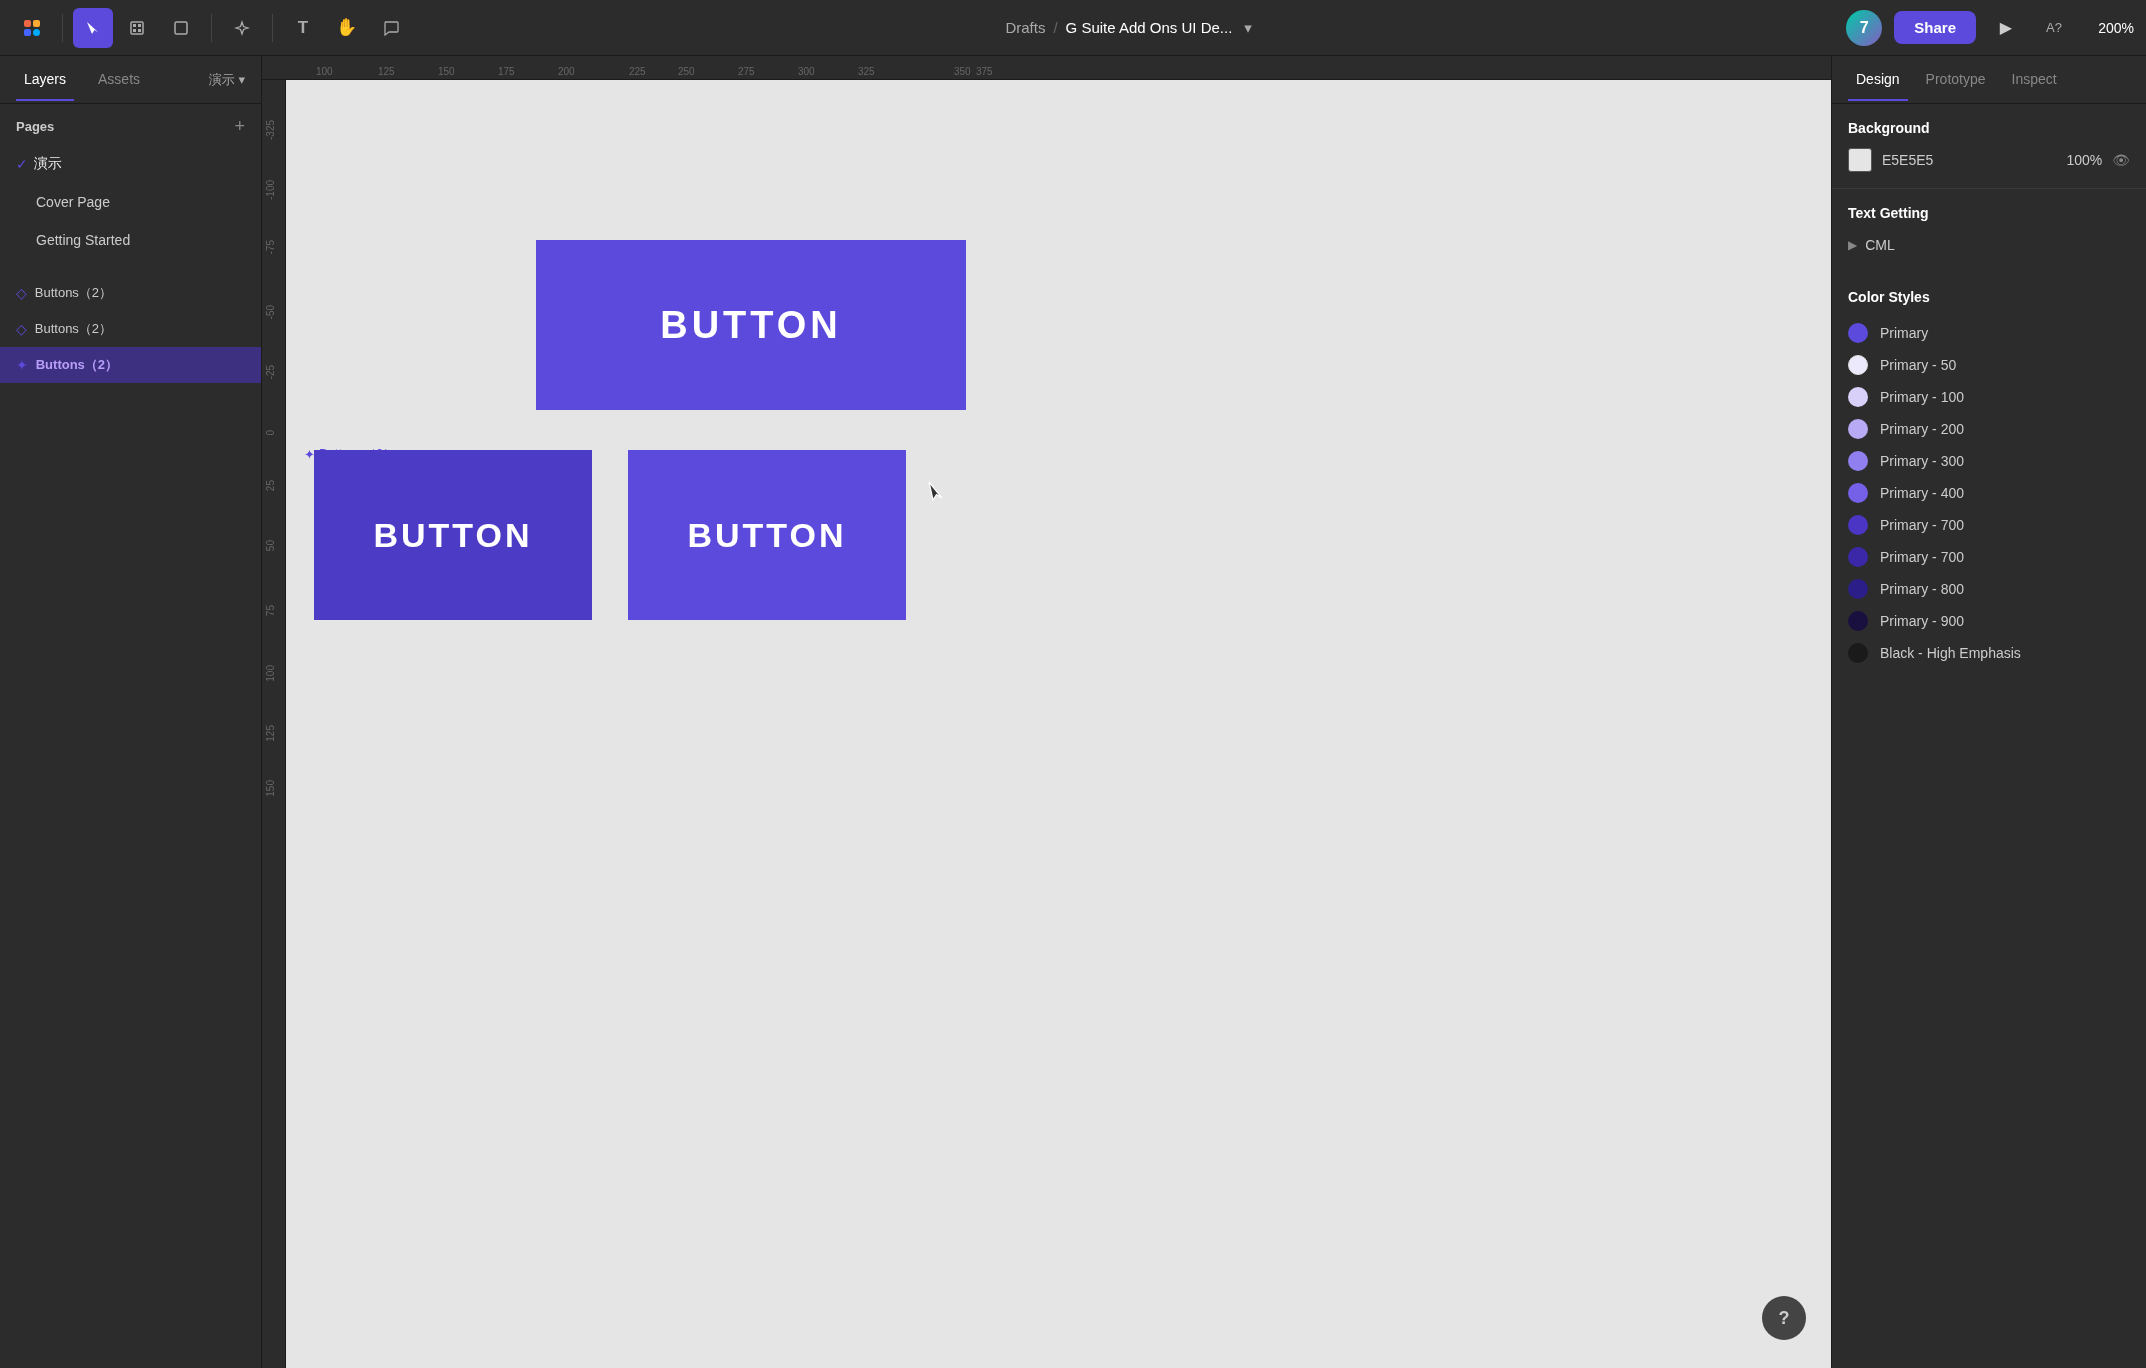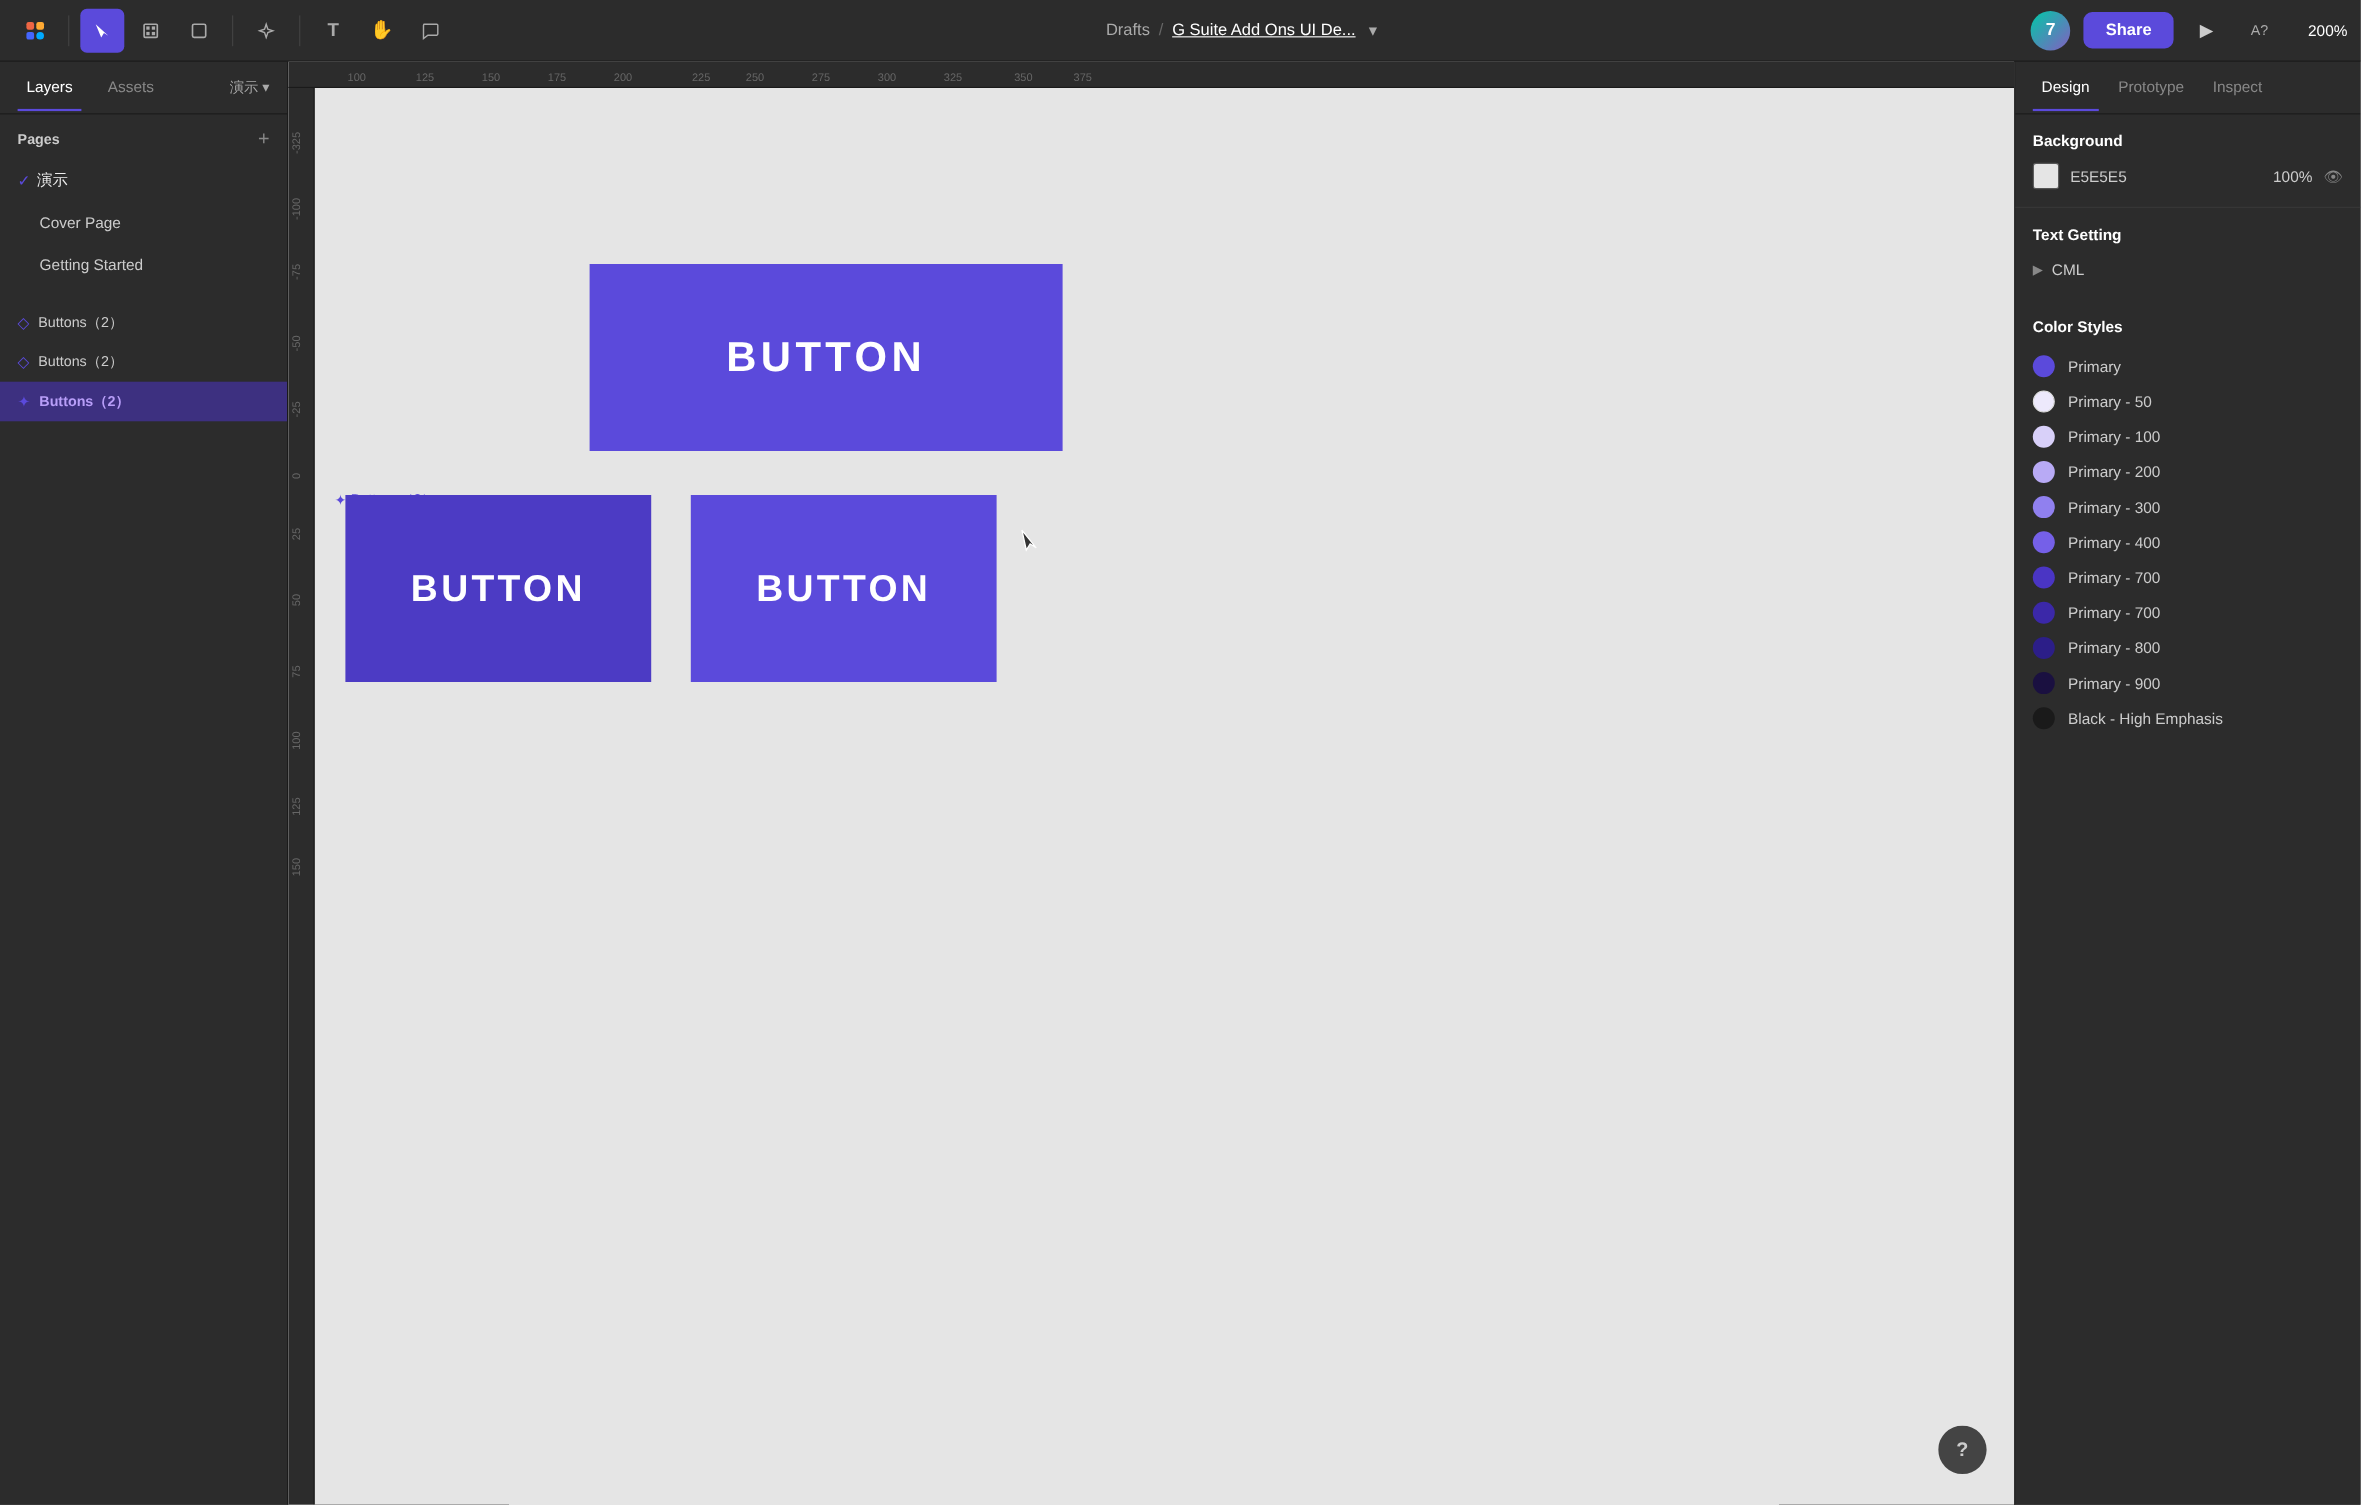--- a/index.html
+++ b/index.html
@@ -195,21 +195,21 @@
     <button class="toolbar-btn">
       <svg width="18" height="18" viewBox="0 0 18 18" fill="none">
         <path d="M3 3h12a1 1 0 011 1v8a1 1 0 01-1 1H7l-4 3V4a1 1 0 011-1z" stroke="#aaa" stroke-width="1.3" fill="none"></path>
       </svg>
     </button>
   </div>
 
   <div class="toolbar-center">
     <span style="color:#aaa; cursor:pointer;">Drafts</span>
     <span class="breadcrumb-sep">/</span>
-    <span class="page-title" style="cursor:pointer;text-decoration:underline;">G Suite Add Ons UI De...</span>
+    <span class="page-title" style="cursor:pointer;">G Suite Add Ons UI De...</span>
     <span class="dropdown-arrow" style="cursor:pointer;">▾</span>
   </div>
 
   <div class="toolbar-right">
     <div class="avatar-circle">
       <span>7</span>
     </div>
     <button class="share-btn">Share</button>
     <div class="toolbar-icon-btn">▶</div>
     <div class="toolbar-icon-btn" style="font-size:13px; color:#aaa;">A?</div>
@@ -266,21 +266,21 @@
         <span class="r-num" style="left:30px;">100</span>
         <span class="r-num" style="left:92px;">125</span>
         <span class="r-num" style="left:152px;">150</span>
         <span class="r-num" style="left:212px;">175</span>
         <span class="r-num" style="left:272px;">200</span>
         <span class="r-num" style="left:343px;">225</span>
         <span class="r-num" style="left:392px;">250</span>
         <span class="r-num" style="left:452px;">275</span>
         <span class="r-num" style="left:512px;">300</span>
         <span class="r-num" style="left:572px;">325</span>
-        <span class="r-num" style="left:636px;margin-top:20px;">350</span>
+        <span class="r-num" style="left:668px;margin-top:20px;">350</span>
         <span class="r-num" style="left:690px;">375</span>
       </div>
     </div>
 
     <div class="ruler-left">
       <div style="position:absolute; top:30px; display:flex; flex-direction:column; gap:0; width:24px; left:0;">
         <span style="position:absolute; top:10px; font-size:10px; color:#666; writing-mode:vertical-lr; transform:rotate(180deg); left:3px;">-325</span>
         <span style="position:absolute; top:70px; font-size:10px; color:#666; writing-mode:vertical-lr; transform:rotate(180deg); left:3px;">-100</span>
         <span style="position:absolute; top:130px; font-size:10px; color:#666; writing-mode:vertical-lr; transform:rotate(180deg); left:3px;">-75</span>
         <span style="position:absolute; top:195px; font-size:10px; color:#666; writing-mode:vertical-lr; transform:rotate(180deg); left:3px;">-50</span>

